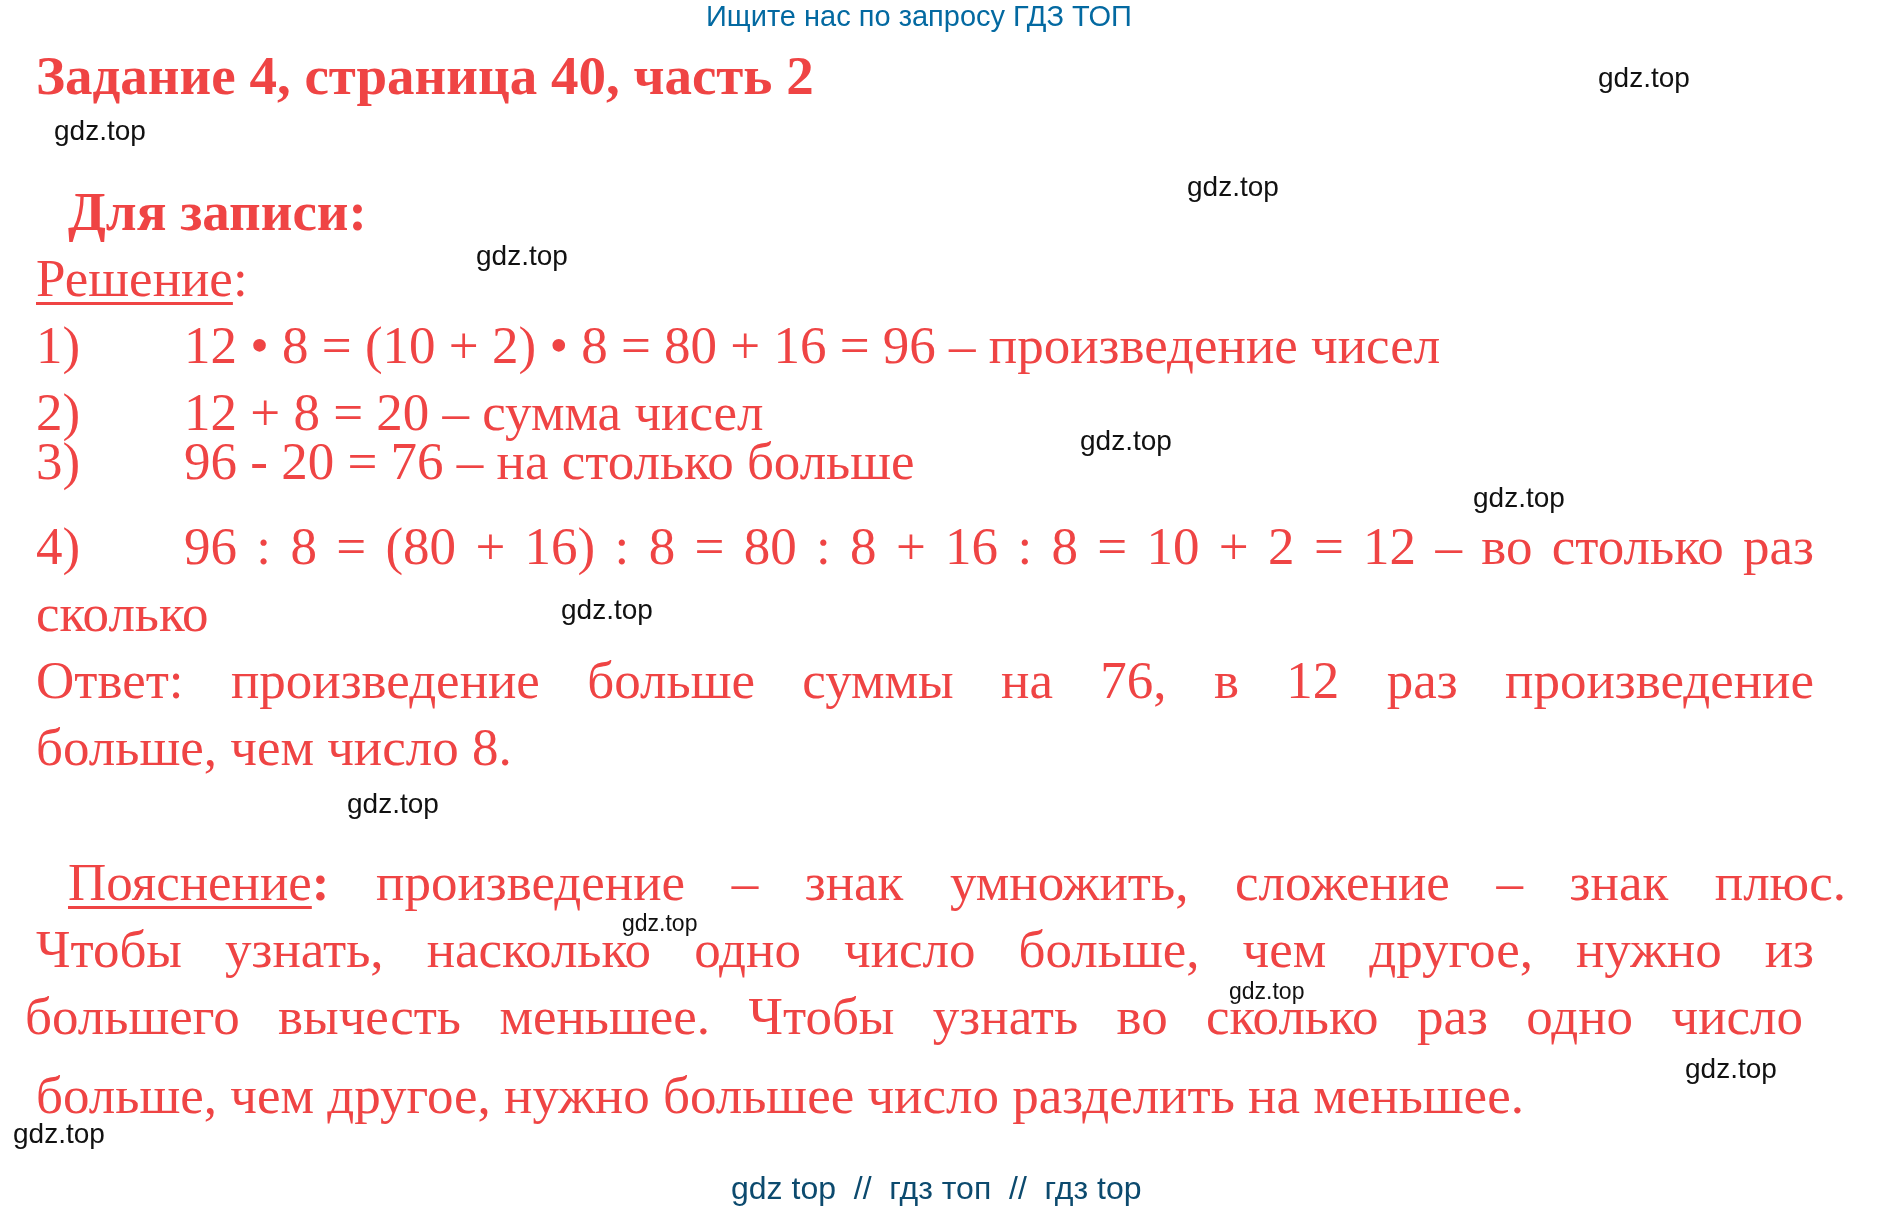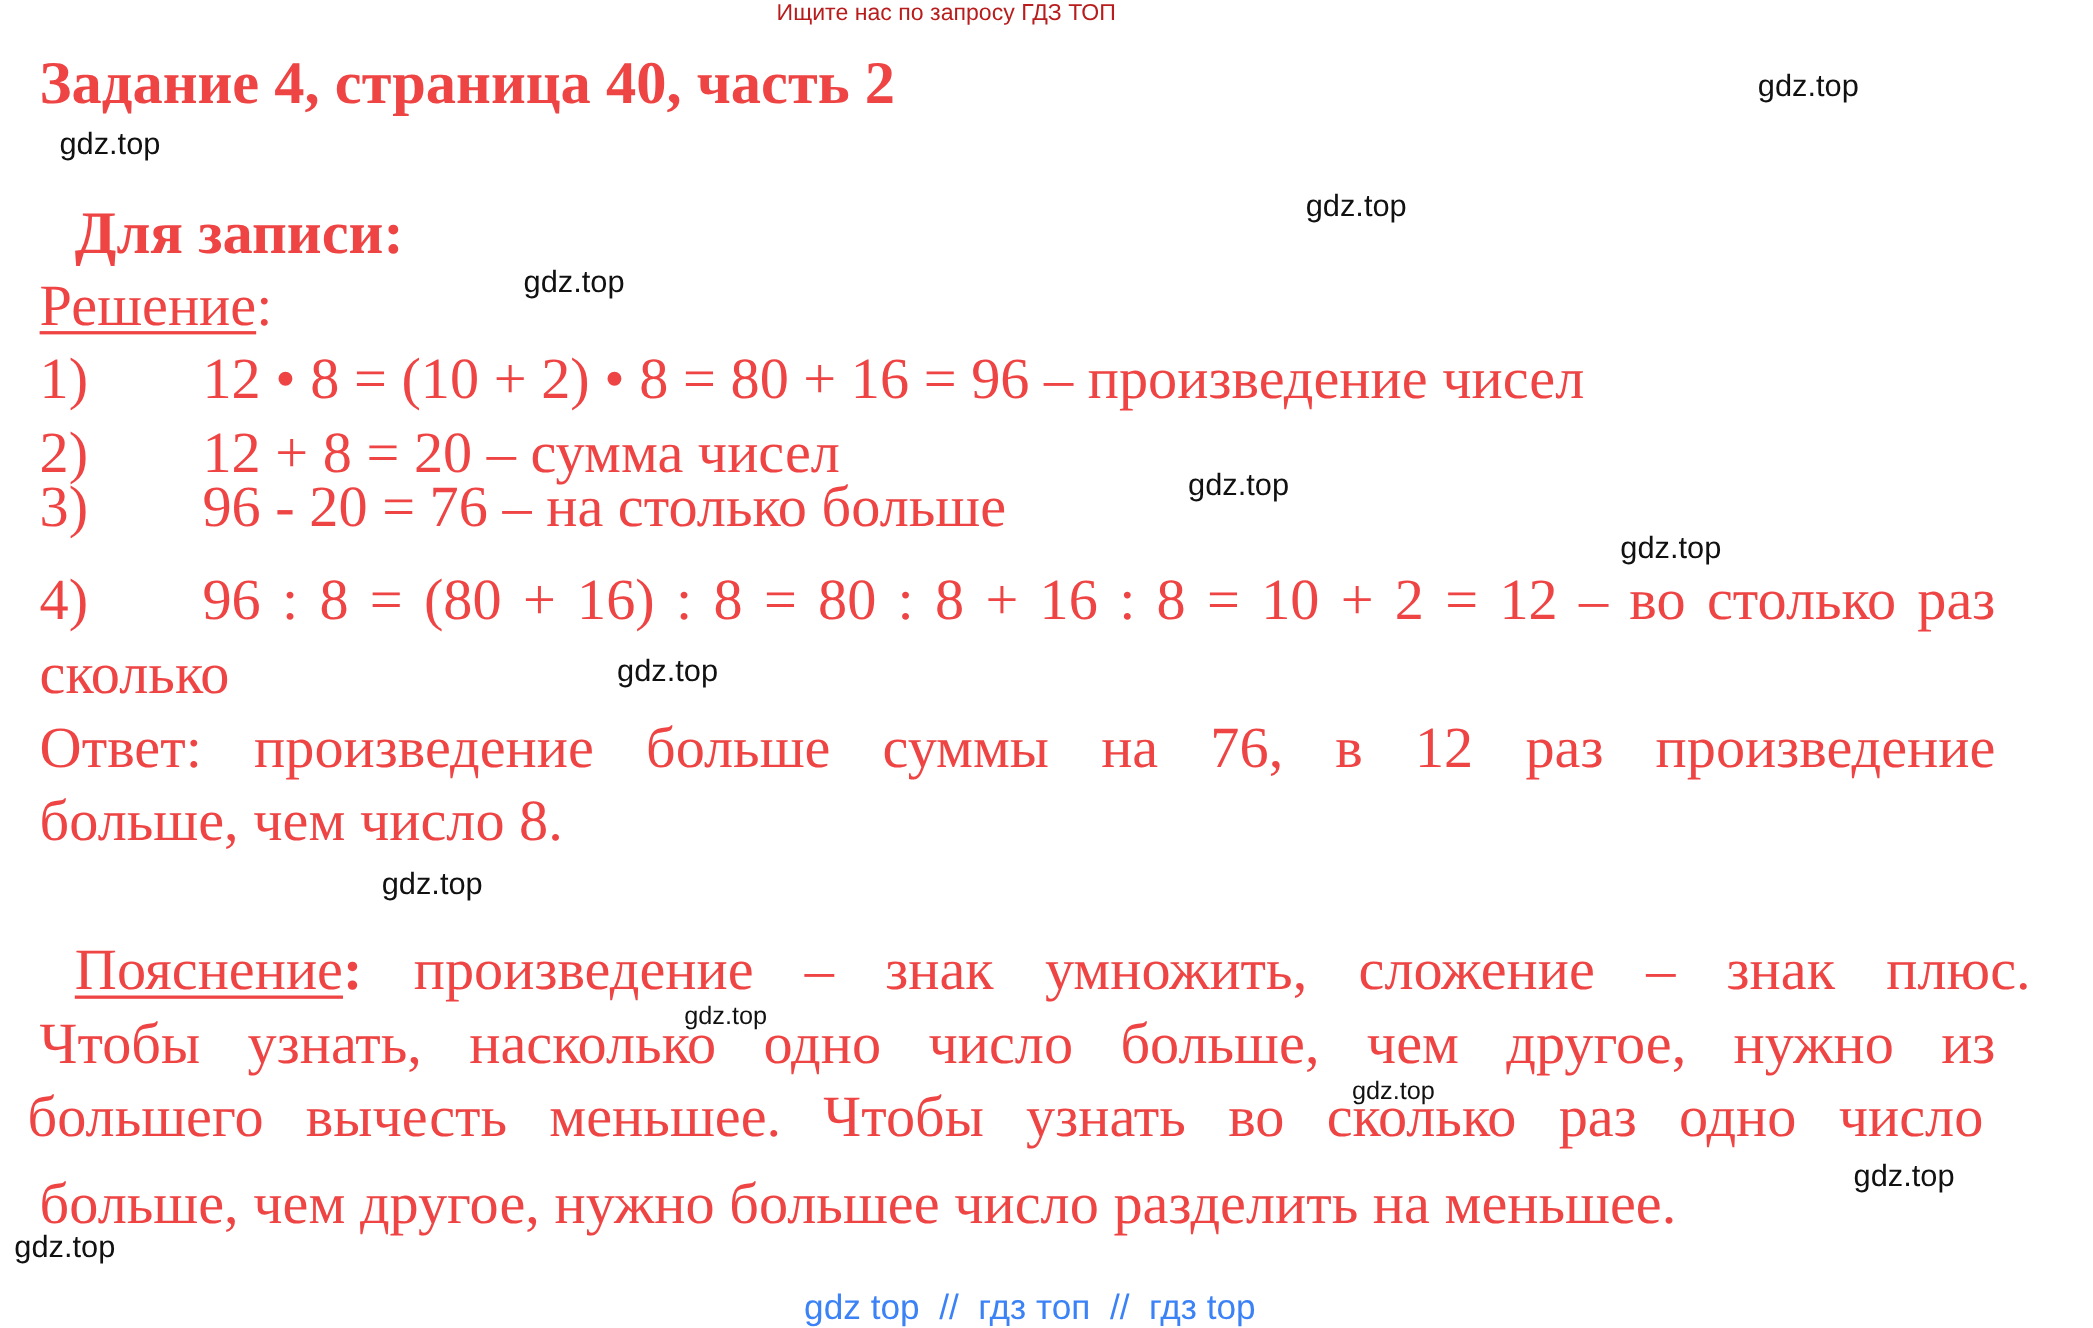--- a/index.html
+++ b/index.html
@@ -1,27 +1,27 @@
 <!DOCTYPE html>
 <html><head>
 <meta charset="utf-8">
 <style>
   html, body { margin: 0; padding: 0; background: #ffffff; }
   body { width: 1903px; height: 1207px; position: relative; overflow: hidden; }
   .abs { position: absolute; white-space: nowrap; }
   .serif { font-family: Liberation Serif, serif; color: #ef4444; }
   .sans { font-family: "Liberation Sans", "DejaVu Sans", sans-serif; }
-  .promo { color: #b91c1c; font-size: 21px; }
+  .promo { color: #0369a1; font-size: 29px; }
   .title { font-size: 55px; font-weight: bold; }
   .heading { font-size: 55px; font-weight: bold; margin-left: 32px; }
   .body-line { font-size: 53px; }
   .u { text-decoration: underline; text-decoration-thickness: 3px; text-underline-offset: 6px; }
   .wm { font-size: 28px; color: #111; }
   .wm-small { font-size: 23px; color: #111; }
-  .footer { color: #3b82f6; font-size: 32px; }
+  .footer { color: #0c4a6e; font-size: 32px; }
   .num { display: inline-block; width: 148px; }
   .just { text-align: justify; text-align-last: justify; width: 1778px; white-space: normal; }
 </style>
 </head>
 <body>
 
 <div class="abs sans promo" style="left:706px; top:0px;">Ищите нас по запросу ГДЗ ТОП</div>
 
 <div class="abs serif title" style="left:36px; top:44px;">Задание 4, страница 40, часть 2</div>
 

